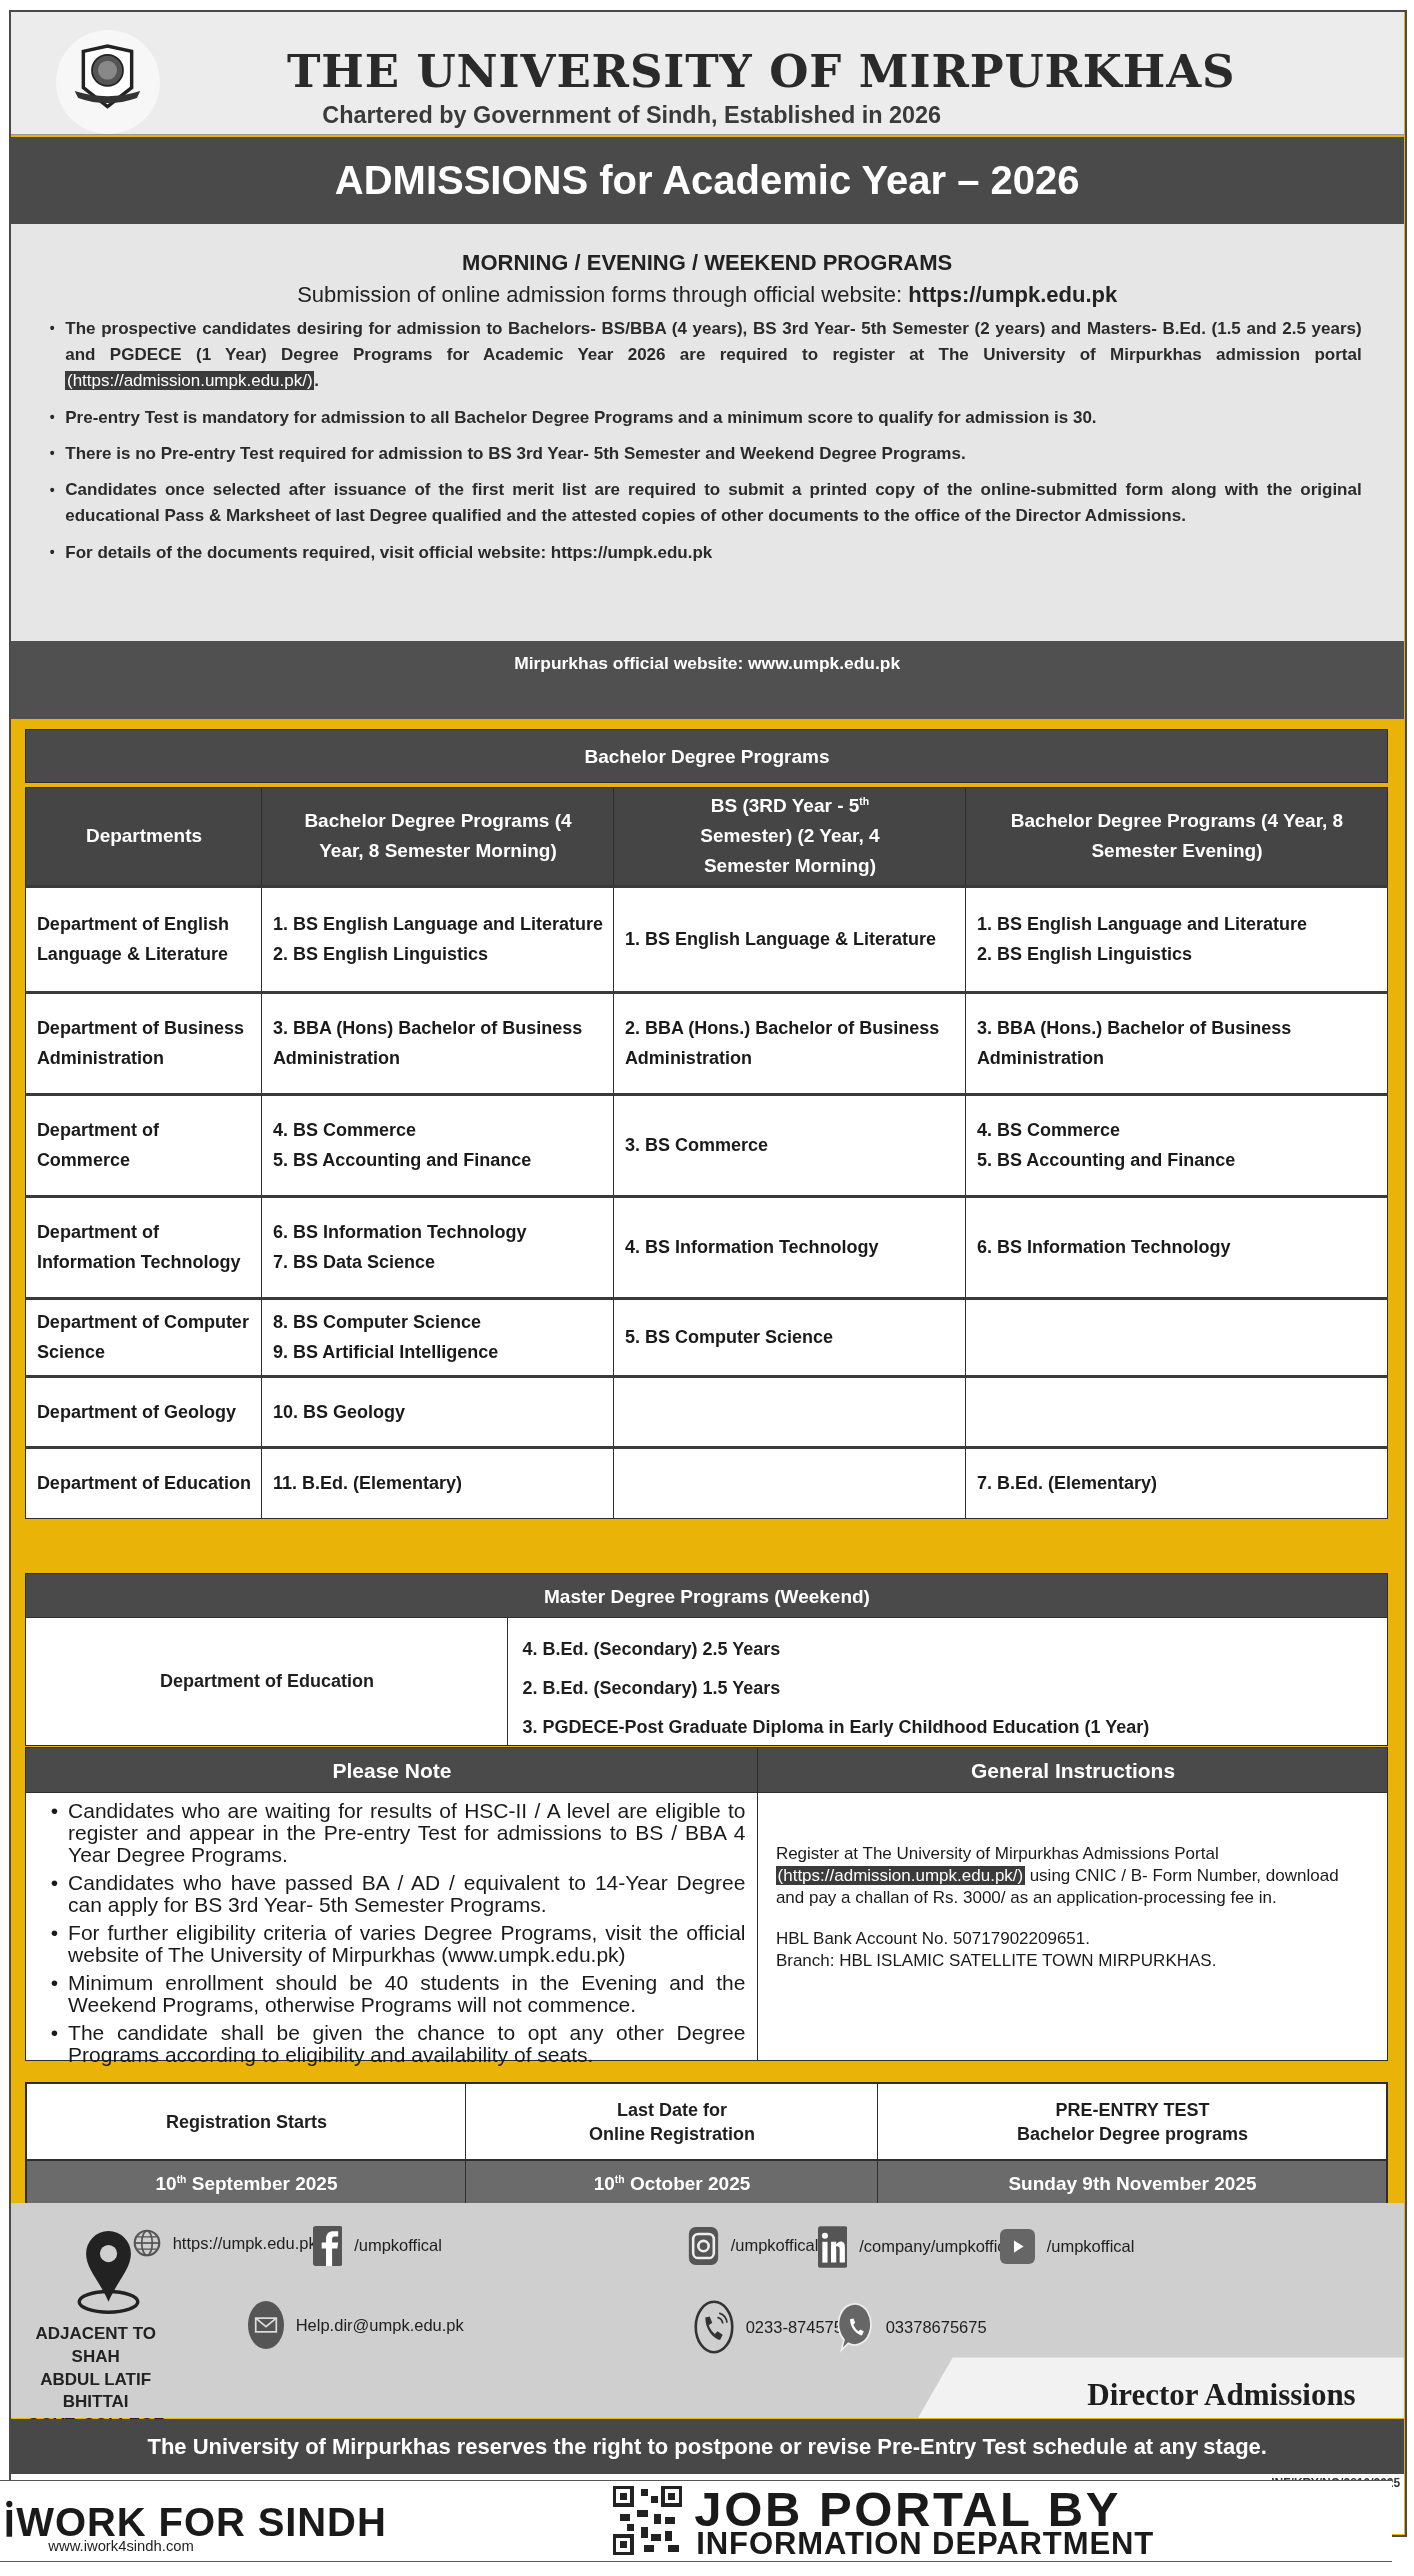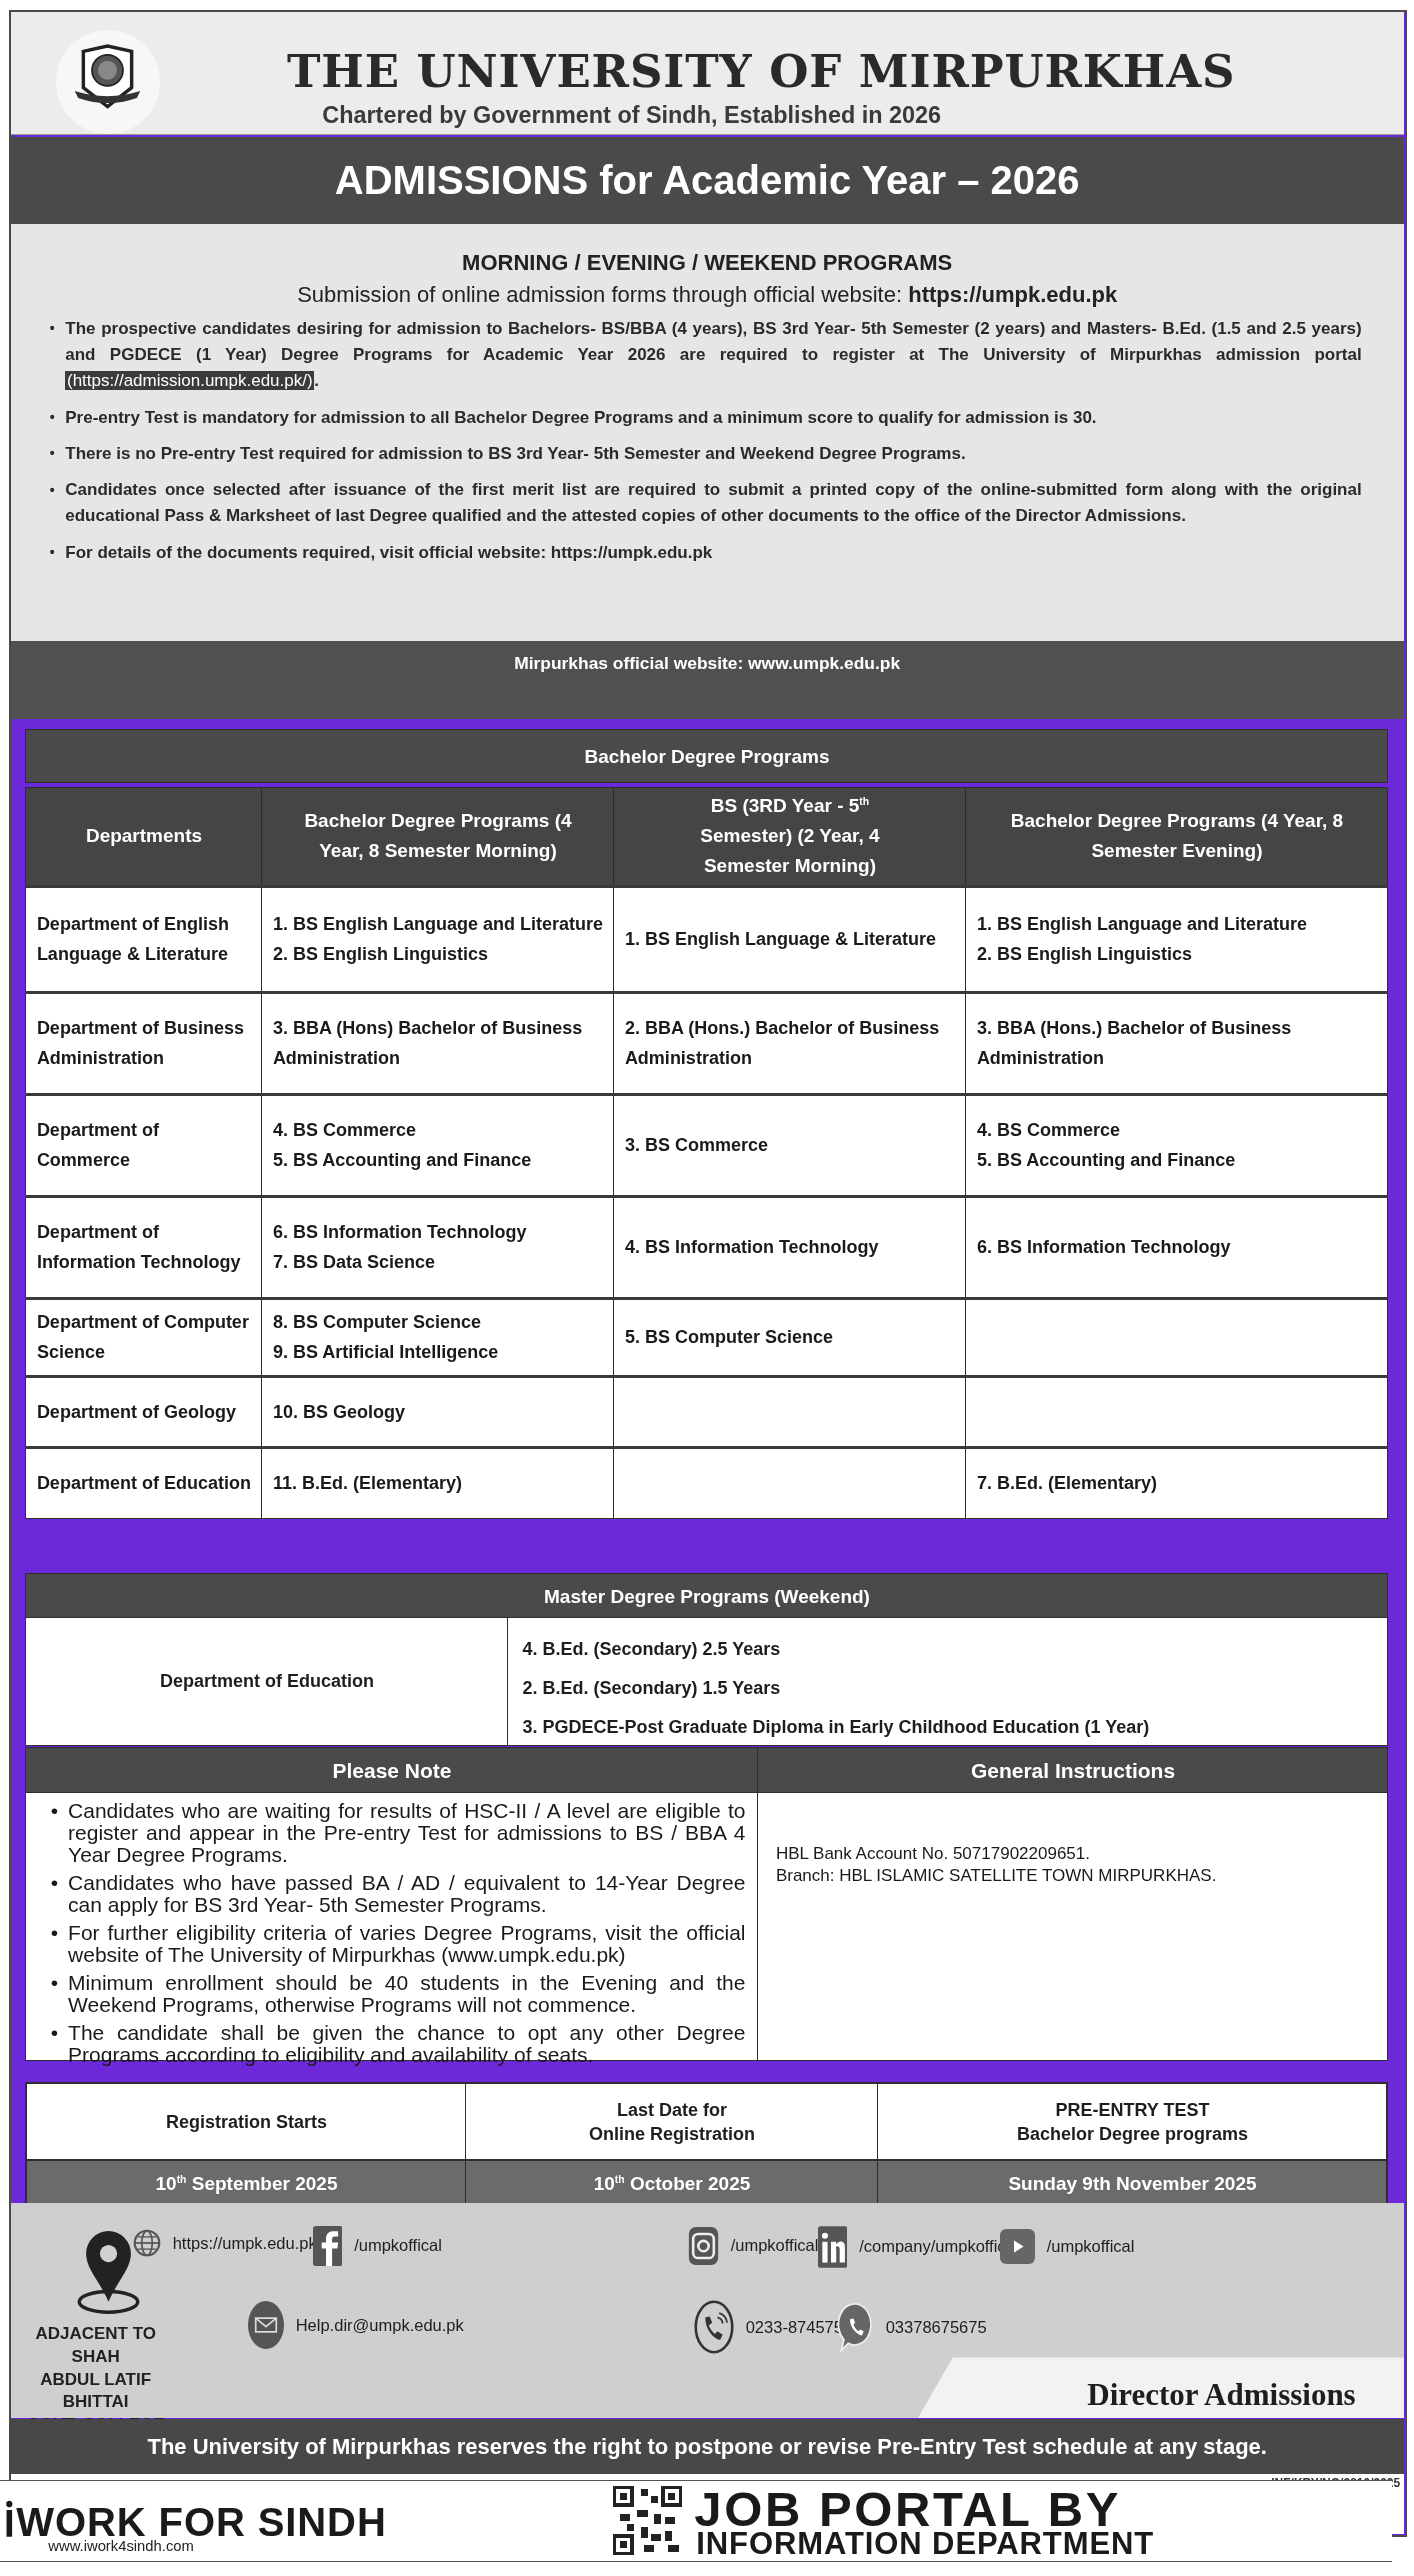--- a/index.html
+++ b/index.html
@@ -1,19 +1,19 @@
 <!DOCTYPE html>
 <html style="font-size:14px"><head>
 <meta charset="utf-8">
 <style>
   * { box-sizing: border-box; margin: 0; padding: 0; }
   html, body { width: 1414px; background: #ffffff; }
   body { font-family: "Liberation Sans", sans-serif; color: #1e1e1e; }
   .page { position: relative; width: 1414px; height: 2576px; padding: 10.4px 0 0 0; }
-  .frame { position: absolute; left: 8.7px; top: 10.4px; width: 1398px; height: 2527px; border: 2.6px solid #4a4a4a; background: #6d28d9; }
+  .frame { position: absolute; left: 8.7px; top: 10.4px; width: 1398px; height: 2527px; border: 2.6px solid #4a4a4a; background: #eab308; }
 
   
   .hdr { position: absolute; left: 0; top: 0; width: 1393px; height: 123px; background: #ececec; border-bottom: 1.7px solid #999; }
   .logo { position: absolute; left: 45px; top: 17.4px; width: 104px; height: 104px; border-radius: 50%; background: #f7f7f7; display:flex; align-items:center; justify-content:center; }
   .uni-title { position: absolute; left: 169px; top: 33px; width: 1163px; text-align: center; font-family: "DejaVu Serif", "Liberation Serif", serif; font-weight: bold; font-size: 45px; letter-spacing: 0.9px; color: #2a2a2a; white-space: nowrap; }
   .uni-sub { position: absolute; left: 0; top: 90px; width: 1146px; text-align: center; padding-left: 96px; font-weight: bold; font-size: 23.4px; color: #3a3a3a; }
 
   .band-title { position: absolute; left: 0; top: 125px; width: 1393px; height: 87px; background: #4a4a4a; color: #fff; text-align: center; font-weight: bold; font-size: 40px; line-height: 87px; }
 
   .intro { position: absolute; left: 0; top: 212px; width: 1393px; height: 417px; background: #e6e6e6; }
@@ -243,20 +243,21 @@
           <li>Candidates who are waiting for results of HSC-II / A level are eligible to register and appear in the Pre-entry Test for admissions to BS / BBA 4 Year Degree Programs.</li>
           <li>Candidates who have passed BA / AD / equivalent to 14-Year Degree can apply for BS 3rd Year- 5th Semester Programs.</li>
           <li>For further eligibility criteria of varies Degree Programs, visit the official website of The University of Mirpurkhas (www.umpk.edu.pk)</li>
           <li>Minimum enrollment should be 40 students in the Evening and the Weekend Programs, otherwise Programs will not commence.</li>
           <li>The candidate shall be given the chance to opt any other Degree Programs according to eligibility and availability of seats.</li>
         </ul>
       </div>
       <div class="ncol right">
         <div class="sec-head">General Instructions</div>
         <div class="gi">
+          <p><span>Register at The University of Mirpurkhas Admissions Portal </span><span class="hl">(https://admission.umpk.edu.pk/)</span><span> using CNIC / B- Form Number, download and pay a challan of Rs. 3000/ as an application-processing fee in.</span></p>
           <div>HBL Bank Account No. 50717902209651.</div>
           <div>Branch: HBL ISLAMIC SATELLITE TOWN MIRPURKHAS.</div>
         </div>
       </div>
     </div>
 
     <div class="dates">
       <div class="drow top">
         <div class="c1">
             <span style="display: block;">Registration Starts</span>

